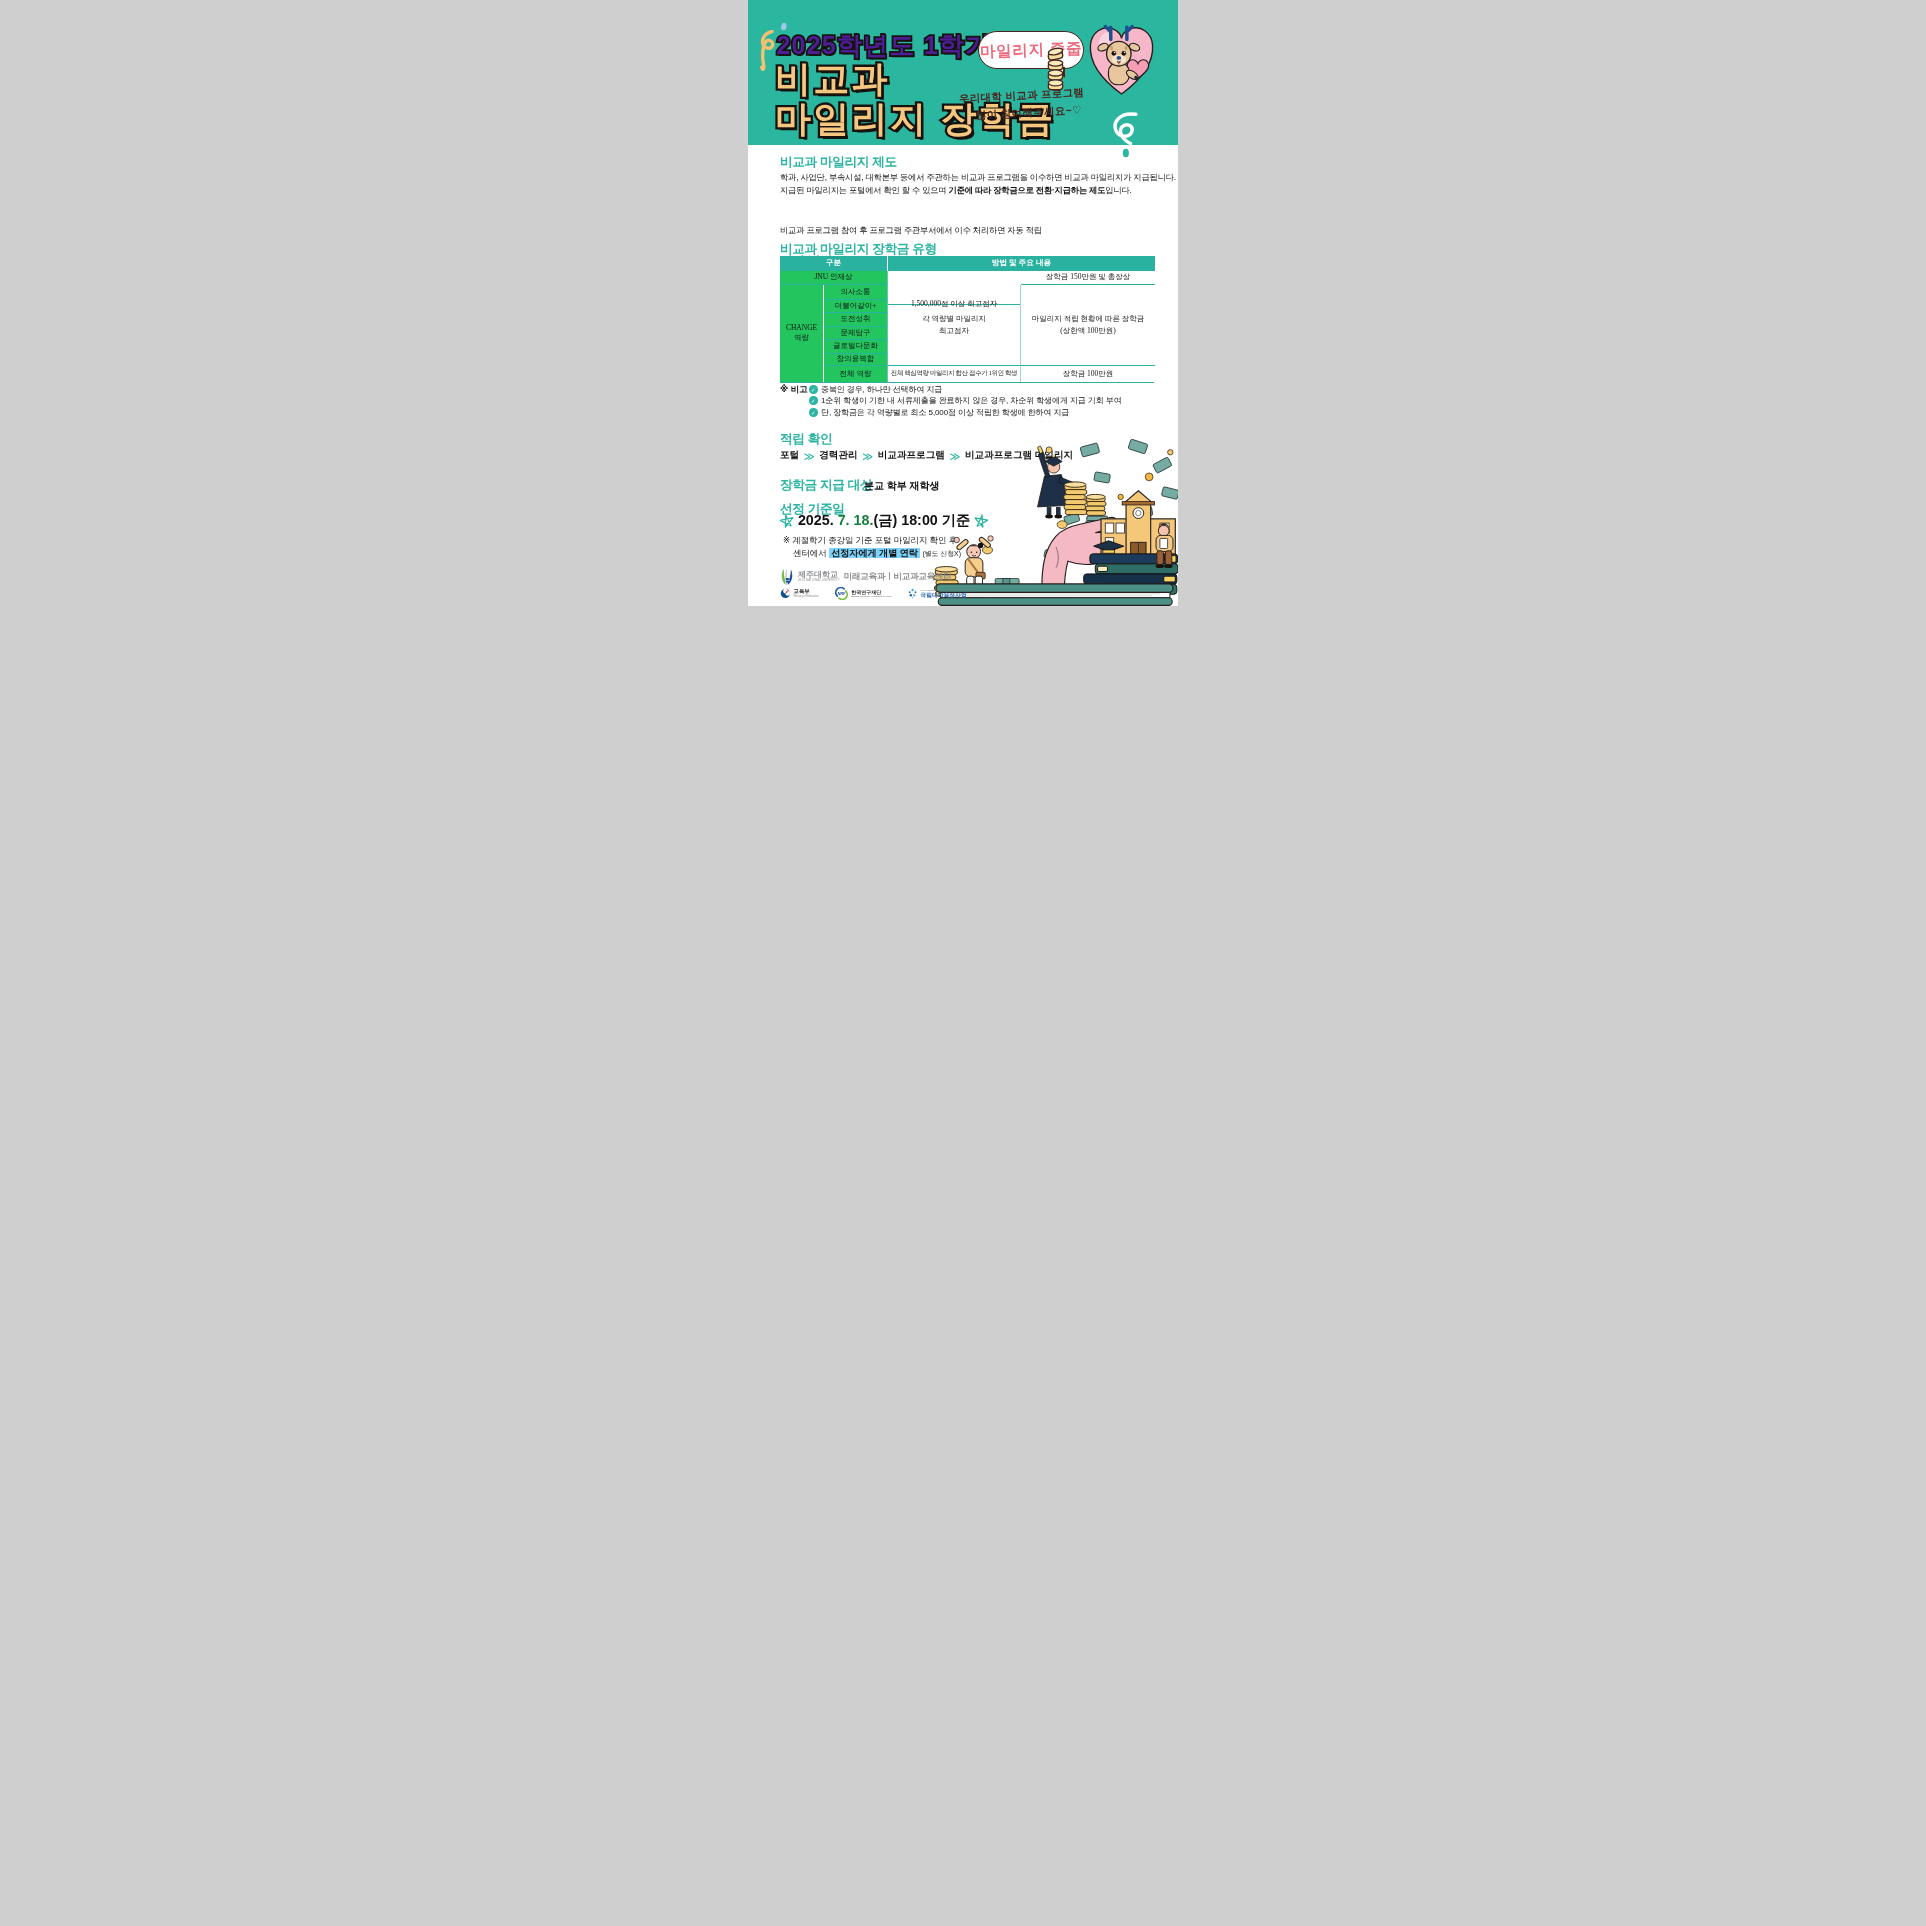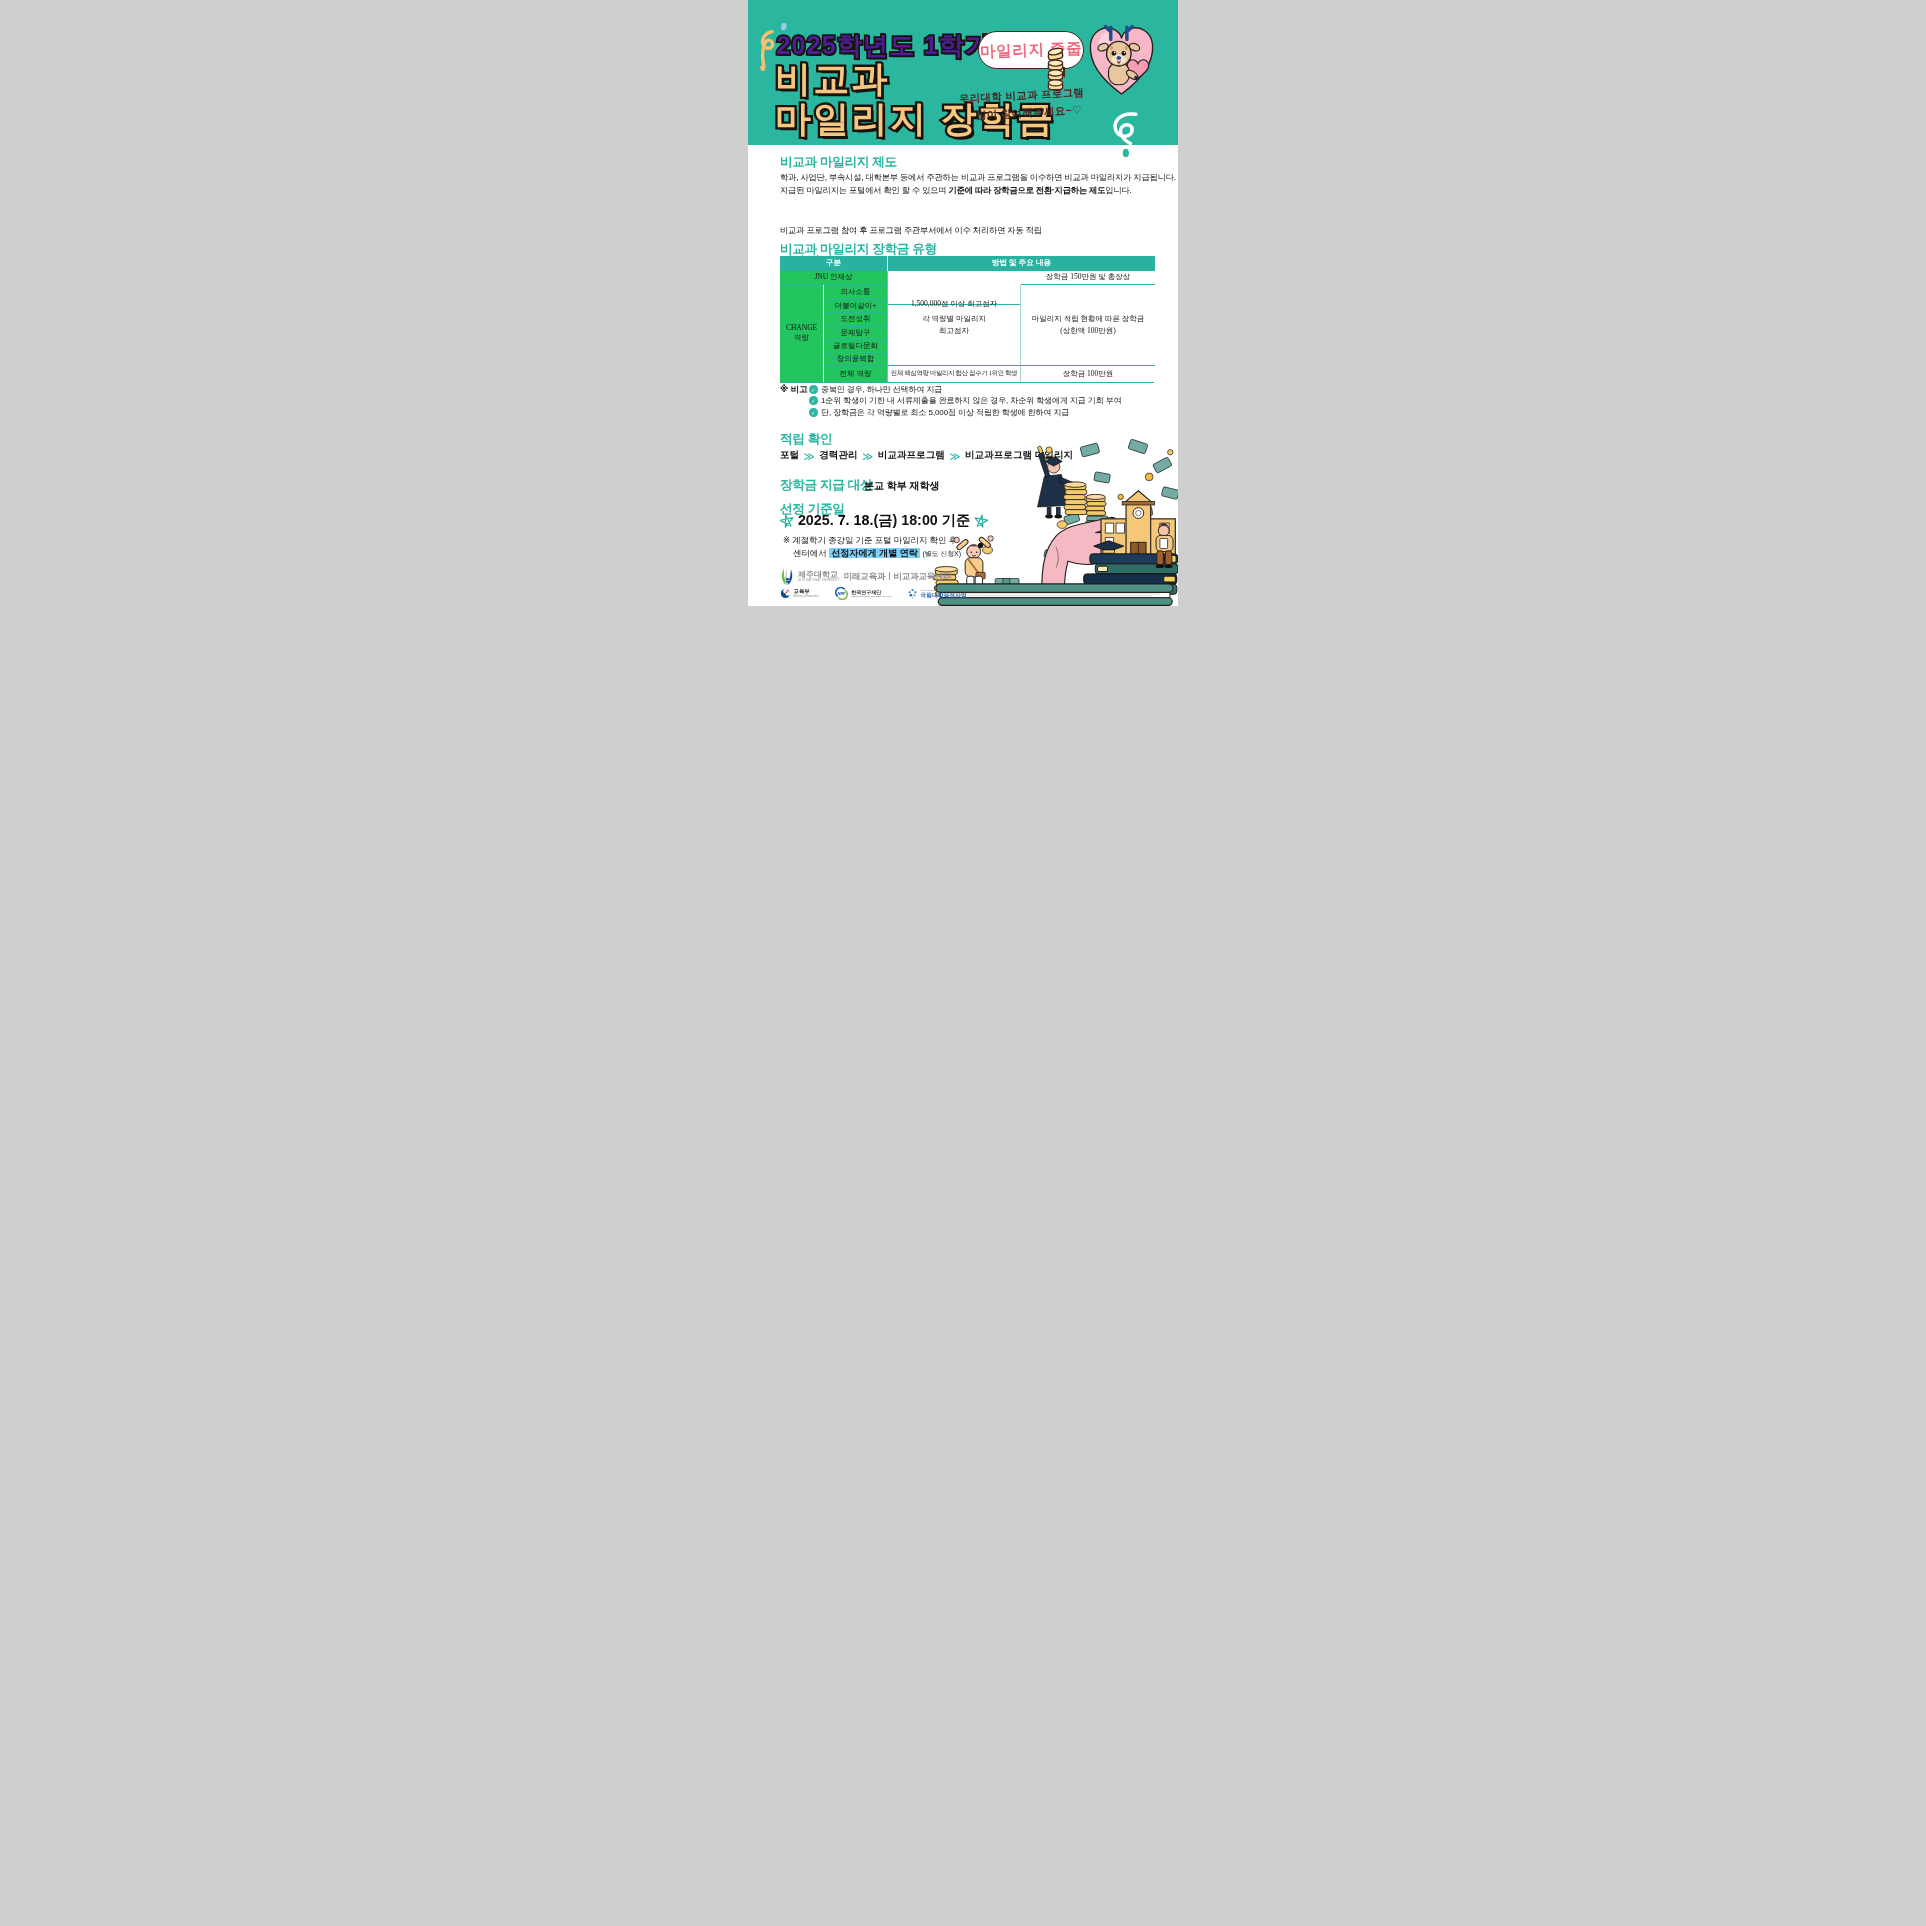--- a/index.html
+++ b/index.html
@@ -62,21 +62,21 @@
          display:inline-flex; align-items:center; justify-content:center; flex:none;}
 
   .crumbs { position:absolute; left:32px; top:449px; display:flex; align-items:center; gap:4.6px;
             font-size:9.6px; font-weight:800; color:#111; white-space:nowrap;}
   .crumb-sep { color:#2BB5A2; font-size:10.4px; font-weight:900; }
 
   .inline-val { position:absolute; left:116px; top:479px; font-size:10px; font-weight:800; color:#111; white-space:nowrap;}
 
   .date-line { position:absolute; left:32px; top:511px; display:flex; align-items:center; gap:3.9px; white-space:nowrap;}
   .date-big { font-size:14.3px; font-weight:900; color:#111; letter-spacing:0px;}
-  .date-big .teal { color:#000000; }
+  .date-big .teal { color:#15803d; }
   .small-note { position:absolute; font-size:8.5px; color:#131313; letter-spacing:-0.1px; white-space:nowrap;}
   .hl { background:#7dd3fc; font-weight:900; font-size:9.2px; padding:0.4px 2.3px; }
   .paren { font-size:7px; color:#222; }
 
   
   .foot { position:absolute; left:32px; top:568px; display:flex; align-items:center; gap:3.9px; color:#8A8D90;}
   .jnu-kr { font-size:8px; font-weight:800; line-height:7.7px;}
   .jnu-en { font-size:2.7px; letter-spacing:0.2px;}
   .dept { font-size:8.5px; font-weight:800; color:#8A8D90; letter-spacing:-0.2px;}
   .logos { position:absolute; left:32px; top:587px; display:flex; align-items:center; gap:17px; }

